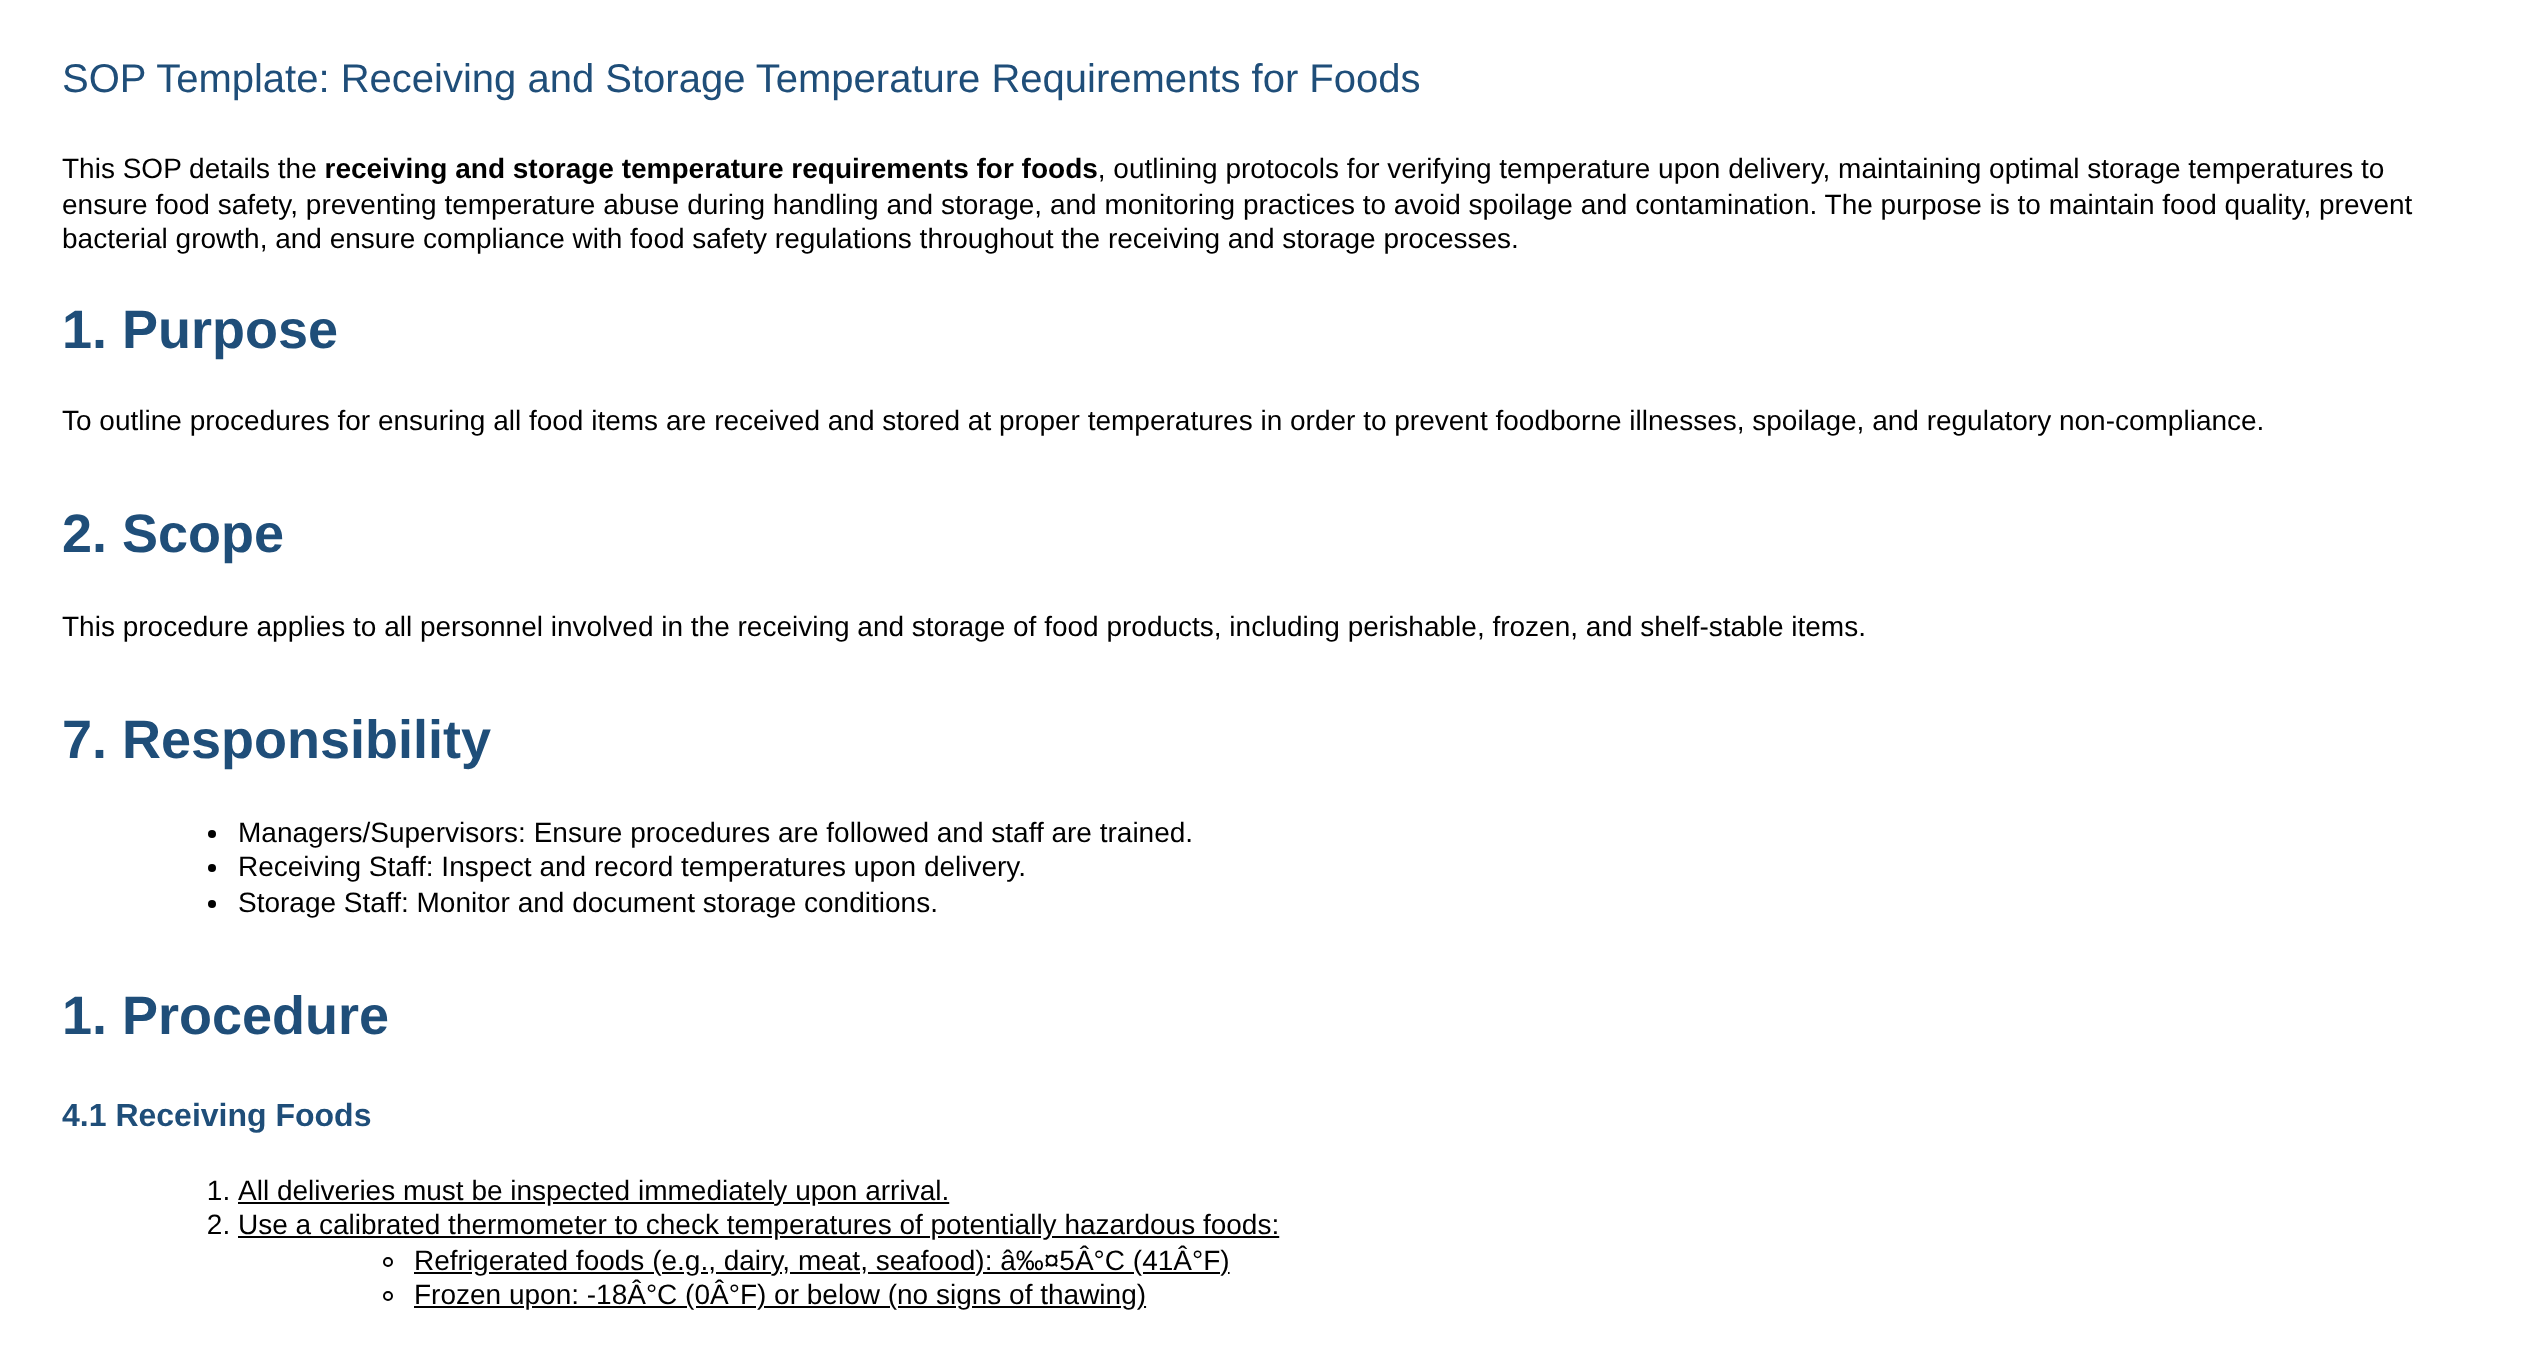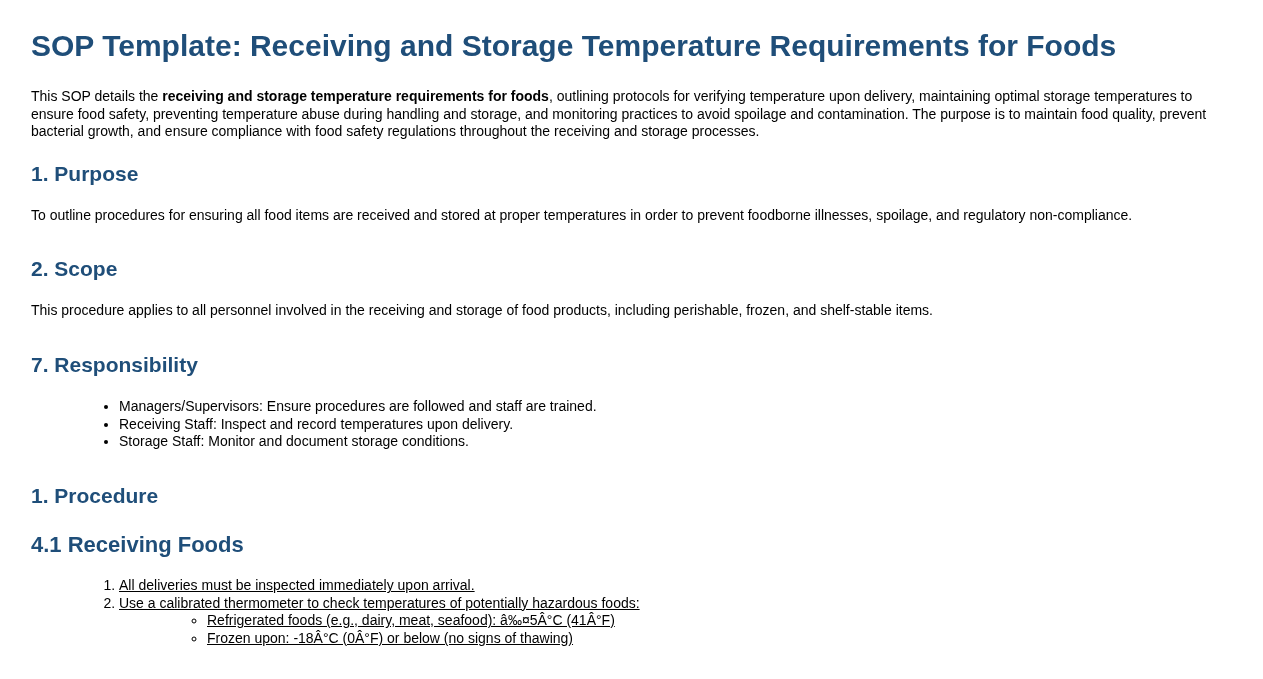--- a/index.html
+++ b/index.html
@@ -9,38 +9,38 @@
     margin: 28px 31px;
     font-family: "Liberation Sans", "DejaVu Sans", sans-serif;
     font-size: 14px;
     line-height: 1.25;
     color: #000000;
   }
   .doc {
     max-width: 1201px;
   }
   h1 {
-    font-size: 30px;
+    font-size: 20px;
     line-height: 1.2;
     margin: 0 0 24px 0;
     color: #1F4E79;
-    font-weight: bold;
+    font-weight: normal;
   }
   h2 {
-    font-size: 21px;
+    font-size: 27px;
     line-height: 1.2;
     margin: 32px 0 21px 0;
     color: #1F4E79;
     font-weight: bold;
   }
   h2.first {
     margin-top: 20px;
   }
   h3 {
-    font-size: 22px;
+    font-size: 16px;
     line-height: 1.2;
     margin: 24px 0 19px 0;
     color: #1F4E79;
     font-weight: bold;
   }
   p {
     margin: 13px 0;
   }
   ul, ol {
     margin: 13px 0;

